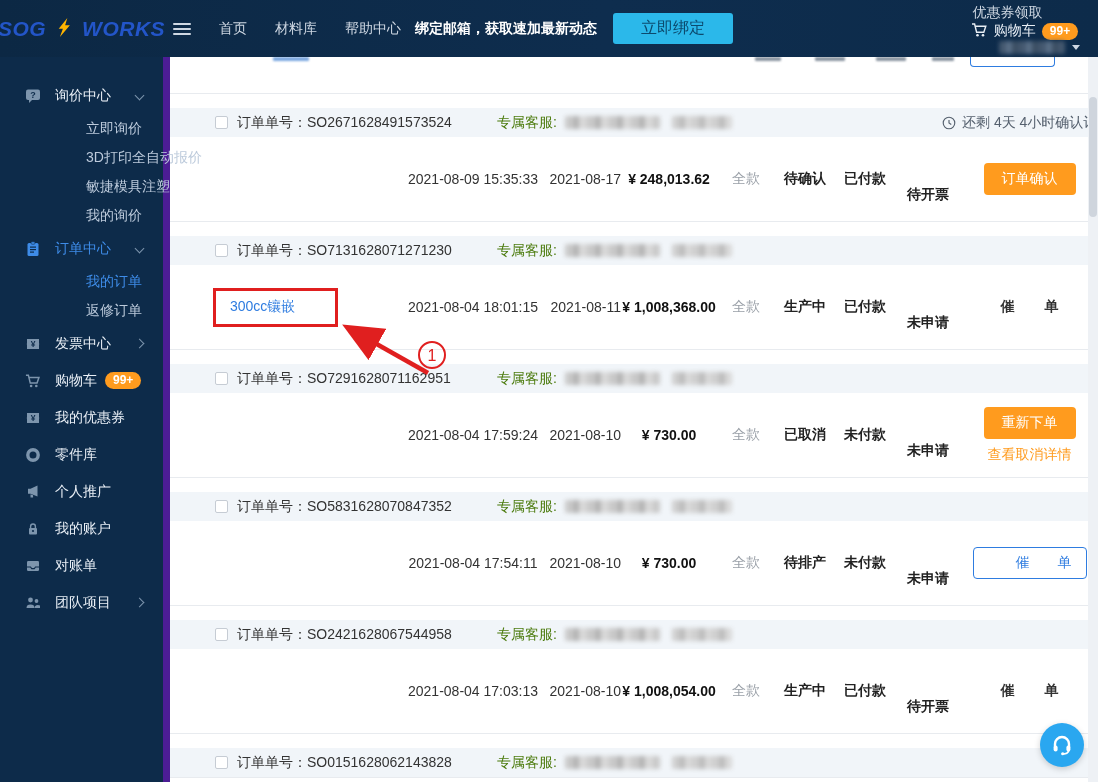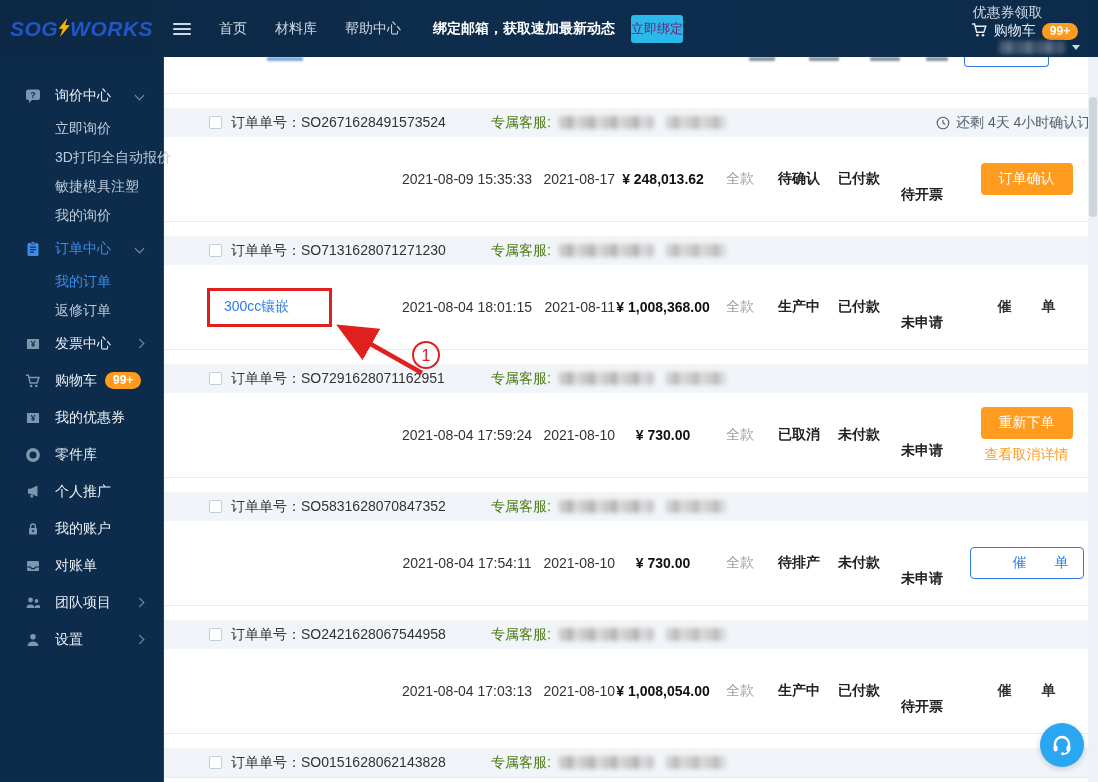--- a/index.html
+++ b/index.html
@@ -3,60 +3,60 @@
 <meta charset="utf-8">
 <style>
   * { margin:0; padding:0; box-sizing:border-box; }
   html,body { width:1098px; height:782px; overflow:hidden; }
   body { font-family:"Liberation Sans","DejaVu Sans",sans-serif; font-size:14px; color:#333; background:#fff; }
 
   
   .navbar { position:absolute; left:0; top:0; width:1098px; height:57px;
     background:linear-gradient(90deg,#0c2844 0%,#0e2d4e 55%,#0d2b4a 100%);
     display:flex; align-items:center; z-index:20; }
-  .logo { width:163px; display:flex; align-items:center; justify-content:center; gap:1px; cursor:pointer; }
+  .logo { width:163px; display:flex; align-items:center; justify-content:center; gap:13px; cursor:pointer; }
   .logo-txt { color:#2355c8; font-weight:800; font-style:italic; font-size:21px; letter-spacing:.5px; }
   .bolt { margin:0 -1px; transform:skewX(-8deg); }
   .hamburger { width:18px; margin:0 14px 0 10px; cursor:pointer; }
   .hamburger i { display:block; height:2px; background:#cfd8e3; margin:3px 0; border-radius:1px; }
   .nav-link { color:#cfd8e3; margin:0 14px; cursor:pointer; white-space:nowrap; }
-  .bind-notice { color:#fff; font-weight:bold; margin:0 16px 0 18px; white-space:nowrap; }
-  .bind-btn { background:#2bb8ea; color:#701a75; border:none; border-radius:3px; padding:5px 0;
-    font-size:13px; cursor:pointer; white-space:nowrap; }
+  .bind-notice { color:#fff; font-weight:bold; margin:0 16px 0 0; white-space:nowrap; }
+  .bind-btn { background:#2bb8ea; color:#0c4a6e; border:none; border-radius:3px; padding:5px 28px;
+    font-size:16px; cursor:pointer; white-space:nowrap; }
   .nav-right { margin-left:auto; display:flex; align-items:center; padding-right:18px;flex-direction:column; }
   .coupon-link { color:#cfd8e3; margin-right:34px; cursor:pointer; white-space:nowrap; }
   .cart-group { display:flex; align-items:center; gap:6px; color:#e8eef5; cursor:pointer; }
   .badge { background:#ff9b1e; color:#fff; font-size:12px; font-weight:bold;
     border-radius:9px; padding:1px 8px; line-height:15px; }
   .user-group { display:flex; align-items:center; gap:7px; margin-left:30px; cursor:pointer; }
   .blur { border-radius:2px; }
   .blur-user { width:66px; height:13px; filter:blur(2px);
     background:repeating-linear-gradient(90deg,#44586f 0 7px,#596e86 7px 13px,#3c4f64 13px 20px); }
   .caret-down { width:0; height:0; border-left:4px solid transparent; border-right:4px solid transparent;
     border-top:5px solid #cfd8e3; }
 
   
   .sidebar { position:absolute; left:0; top:57px; width:163px; height:725px;
     background:#0d2b4a; padding-top:20px; z-index:10; }
   .side-group { height:37px; display:flex; align-items:center; padding-left:25px;
     color:#e9eff6; cursor:pointer; position:relative; }
   .side-group .ic { width:16px; height:16px; margin-right:14px; color:#7d95ad; display:inline-flex; }
   .side-group.active, .side-group.active .ic { color:#3e8ce8; }
-  .side-sub { height:29px; display:flex; align-items:center; padding-left:55px;
+  .side-sub { height:29px; display:flex; align-items:center; padding-left:86px;
     color:#bccadb; cursor:pointer; white-space:nowrap; }
   .side-sub.active { color:#3e8ce8; }
   .chev { position:absolute; right:20px; width:7px; height:7px;
     border-right:1.5px solid #7d95ad; border-bottom:1.5px solid #7d95ad; }
   .chev.down { transform:rotate(45deg); }
   .chev.right { transform:rotate(-45deg); }
   .side-group .badge { margin-left:8px; }
 
   
   .main { position:absolute; left:163px; top:57px; width:935px; height:725px;
-    background:#fff; border-left:1px solid #4c1d95; overflow:hidden; }
+    background:#fff; border-left:7px solid #4c1d95; overflow:hidden; }
   .scrollbar { position:absolute; right:0; top:0; width:10px; height:725px; background:#eef1f5; z-index:6; }
   .scroll-thumb { position:absolute; left:1px; top:40px; width:8px; height:120px; background:#cfd5dd; border-radius:4px; }
 
   .partial-row { height:37px; background:#fff; border-bottom:1px solid #e8ebef; position:relative; }
   .sliver { position:absolute; top:0; height:4px; filter:blur(1px); background:#8a94a0; border-radius:1px; }
   .sliver.blue { background:#7aa7e0; }
   .partial-btn { position:absolute; left:800px; top:-4px; width:85px; height:14px;
     border:1px solid #2e7ce0; border-radius:0 0 4px 4px; border-top:none; }
 
   .order-card { margin-top:14px; border-bottom:1px solid #e8ebef; }
@@ -258,30 +258,20 @@
           <circle cx="5.5" cy="5" r="2.4" fill="#7d95ad"></circle>
           <path d="M1.5 13a4 3.4 0 0 1 8 0z" fill="#7d95ad"></path>
           <circle cx="11.5" cy="6" r="1.9" fill="#7d95ad"></circle>
           <path d="M9.5 13a3.4 3 0 0 1 5.5-2.4V13z" fill="#7d95ad"></path>
         </svg>
     </span>
     <span>团队项目</span>
     <span class="chev right"></span>
   </div>
 
-  <div class="side-group">
-    <span class="ic">
-      <svg width="16" height="16" viewBox="0 0 16 16">
-          <circle cx="8" cy="4.8" r="2.8" fill="#7d95ad"></circle>
-          <path d="M2.5 14a5.5 4.6 0 0 1 11 0z" fill="#7d95ad"></path>
-        </svg>
-    </span>
-    <span>设置</span>
-    <span class="chev right"></span>
-  </div>
 </div>
 
 <div class="main">
 
   <div class="partial-row">
     <span class="sliver blue" style="left:103px;width:36px;"></span>
     <span class="sliver" style="left:585px;width:26px;"></span>
     <span class="sliver" style="left:645px;width:30px;"></span>
     <span class="sliver" style="left:706px;width:30px;"></span>
     <span class="sliver" style="left:762px;width:22px;"></span>

